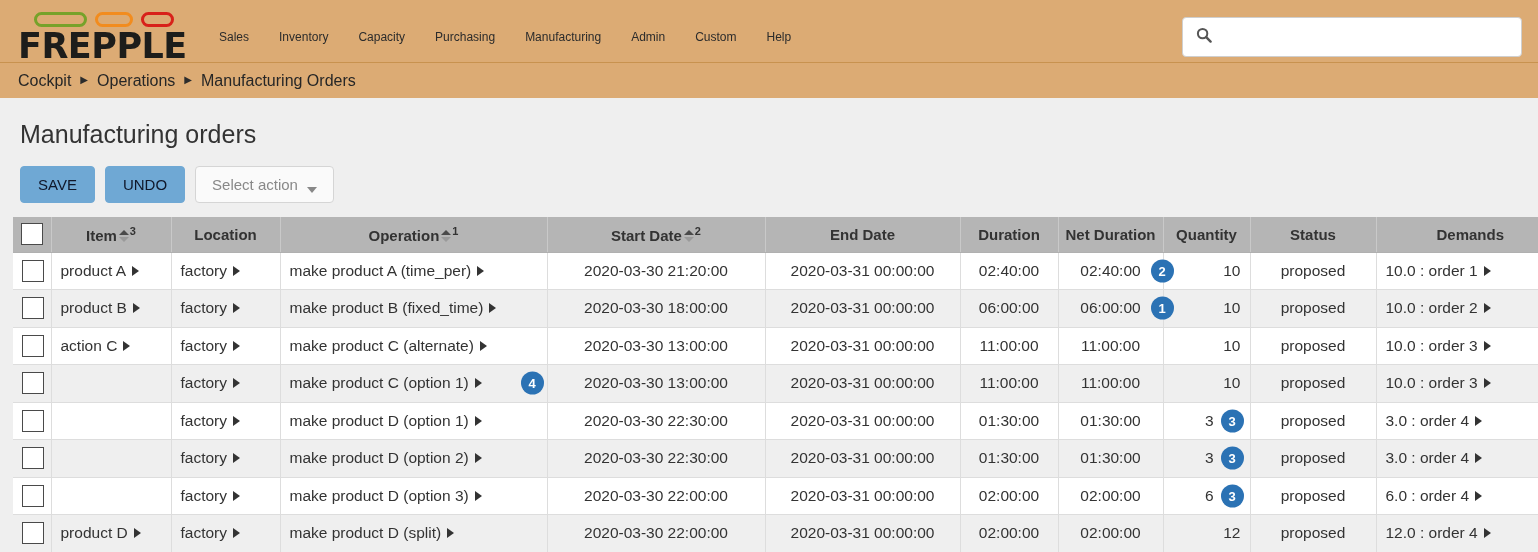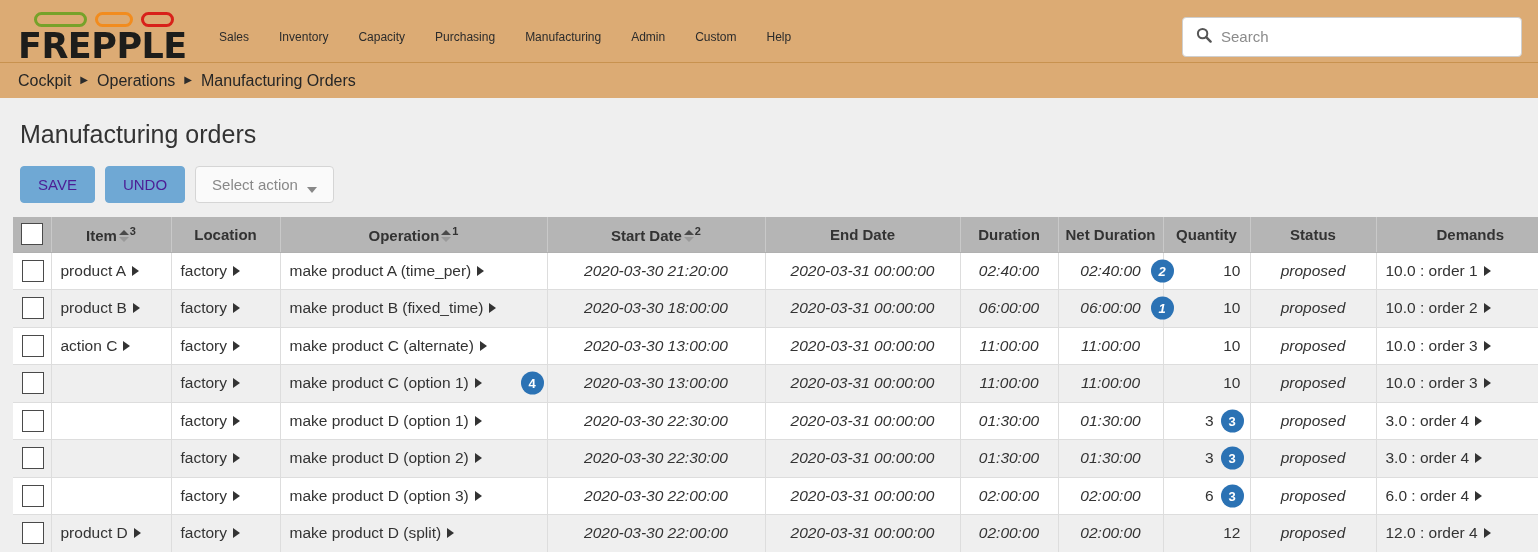--- a/index.html
+++ b/index.html
@@ -110,21 +110,21 @@
   }
   .btn {
     font-size: 15px;
     font-family: "Liberation Sans", sans-serif;
     border-radius: 4px;
     cursor: pointer;
     white-space: nowrap;
   }
   .btn-primary {
     background: #6fa8d4;
-    color: #4c1d95;
+    color: #0f172a;
     border: 1px solid #6fa8d4;
     padding: 9px 17px;
   }
   .btn-select {
     background: #fafafa;
     color: #888;
     border: 1px solid #d5d5d5;
     padding: 9px 16px;
     display: flex;
     align-items: flex-end;
@@ -169,21 +169,21 @@
     border-right: 1px solid #dddddd;
     border-bottom: 1px solid #dddddd;
     padding: 0 9px;
     white-space: nowrap;
     overflow: visible;
     position: relative;
   }
   tr.row-odd td  { background: #ffffff; }
   tr.row-even td { background: #efefef; }
   td.c-left   { text-align: left; }
-  td.c-center { text-align: center; font-style: italic; }
+  td.c-center { text-align: center; }
   td.c-right  { text-align: right; }
   td.cb-cell  { text-align: center; padding: 0; }
 
   .chk {
     width: 22px; height: 22px;
     border: 1px solid #4a4a4a;
     background: #fff;
     display: inline-block;
     vertical-align: middle;
     cursor: pointer;
@@ -266,21 +266,20 @@
     <div class="nav-item">Help</div>
   </div>
 
   <div class="search-wrap">
     <span class="search-icon">
       <svg width="16" height="16" viewBox="0 0 16 16">
         <circle cx="6.6" cy="6.6" r="4.7" fill="none" stroke="#555" stroke-width="2"></circle>
         <line x1="10.2" y1="10.2" x2="14.6" y2="14.6" stroke="#555" stroke-width="2.4" stroke-linecap="round"></line>
       </svg>
     </span>
-    <input class="search-input" type="text" placeholder="Search" style="">
   </div>
 </div>
 
 <div class="crumbbar">
   <span class="crumb">Cockpit</span>
   <span class="crumb-sep">▶</span>
   <span class="crumb">Operations</span>
   <span class="crumb-sep">▶</span>
   <span class="crumb last">Manufacturing Orders</span>
 </div>

